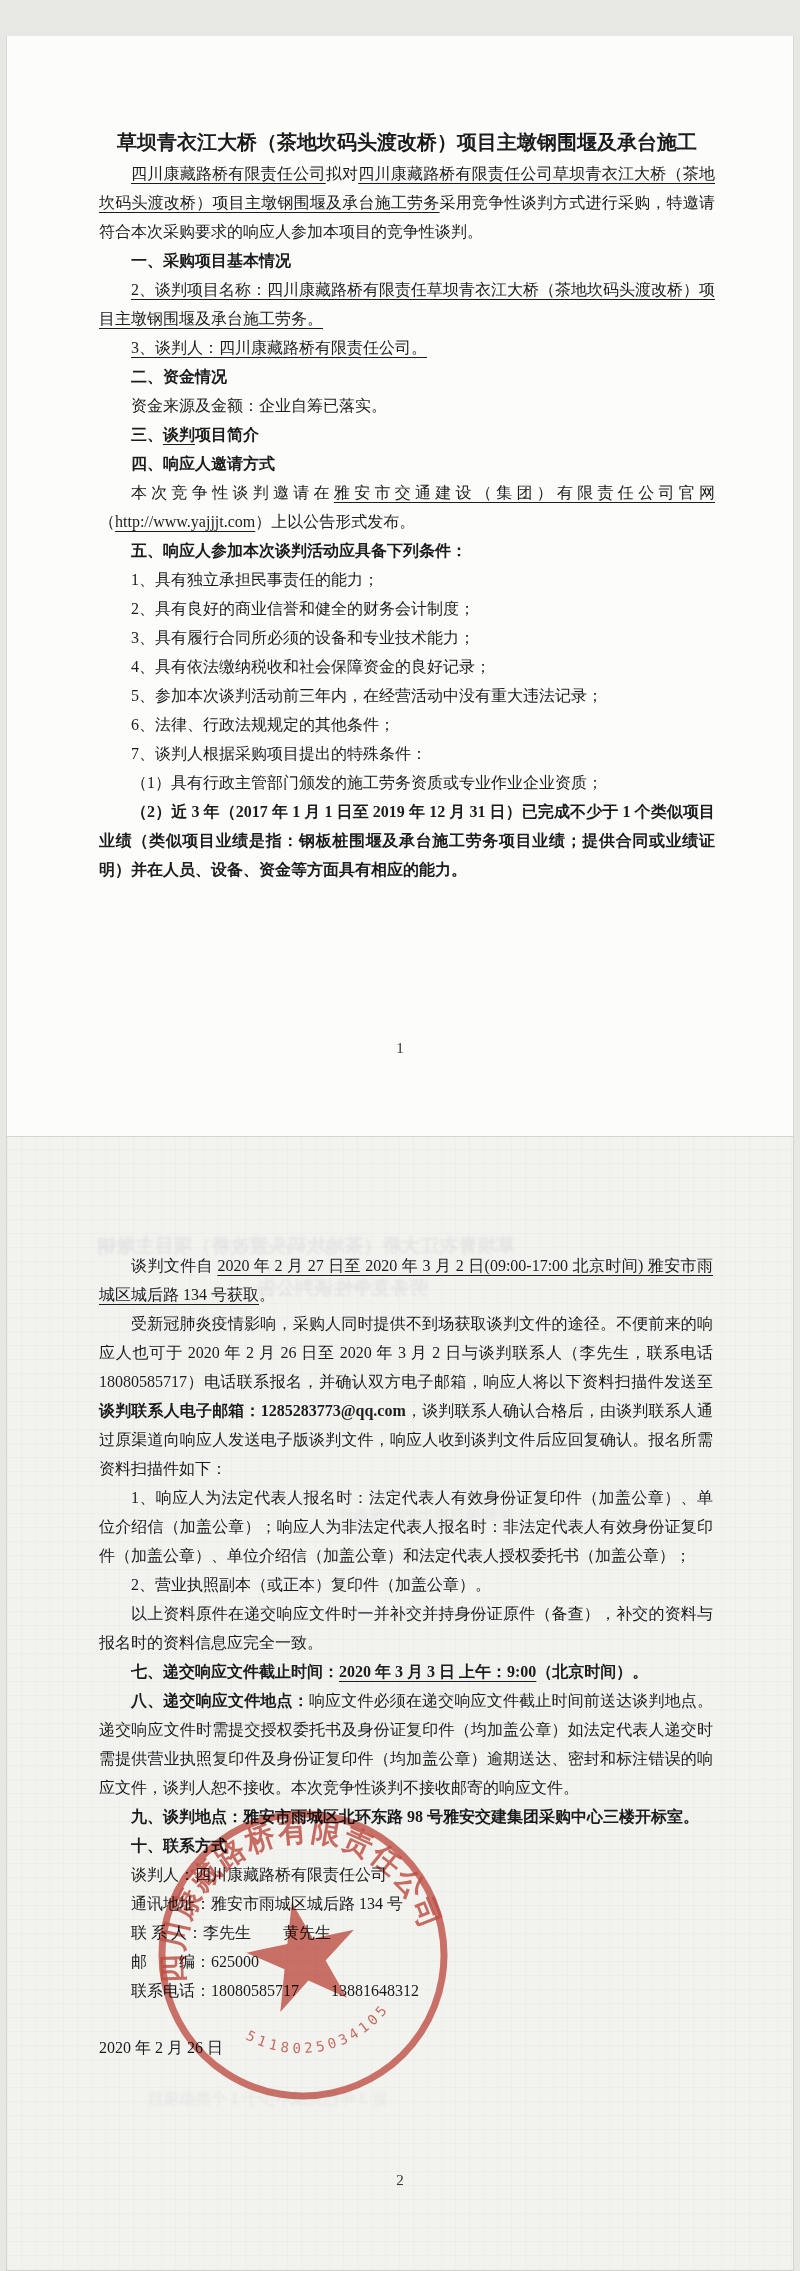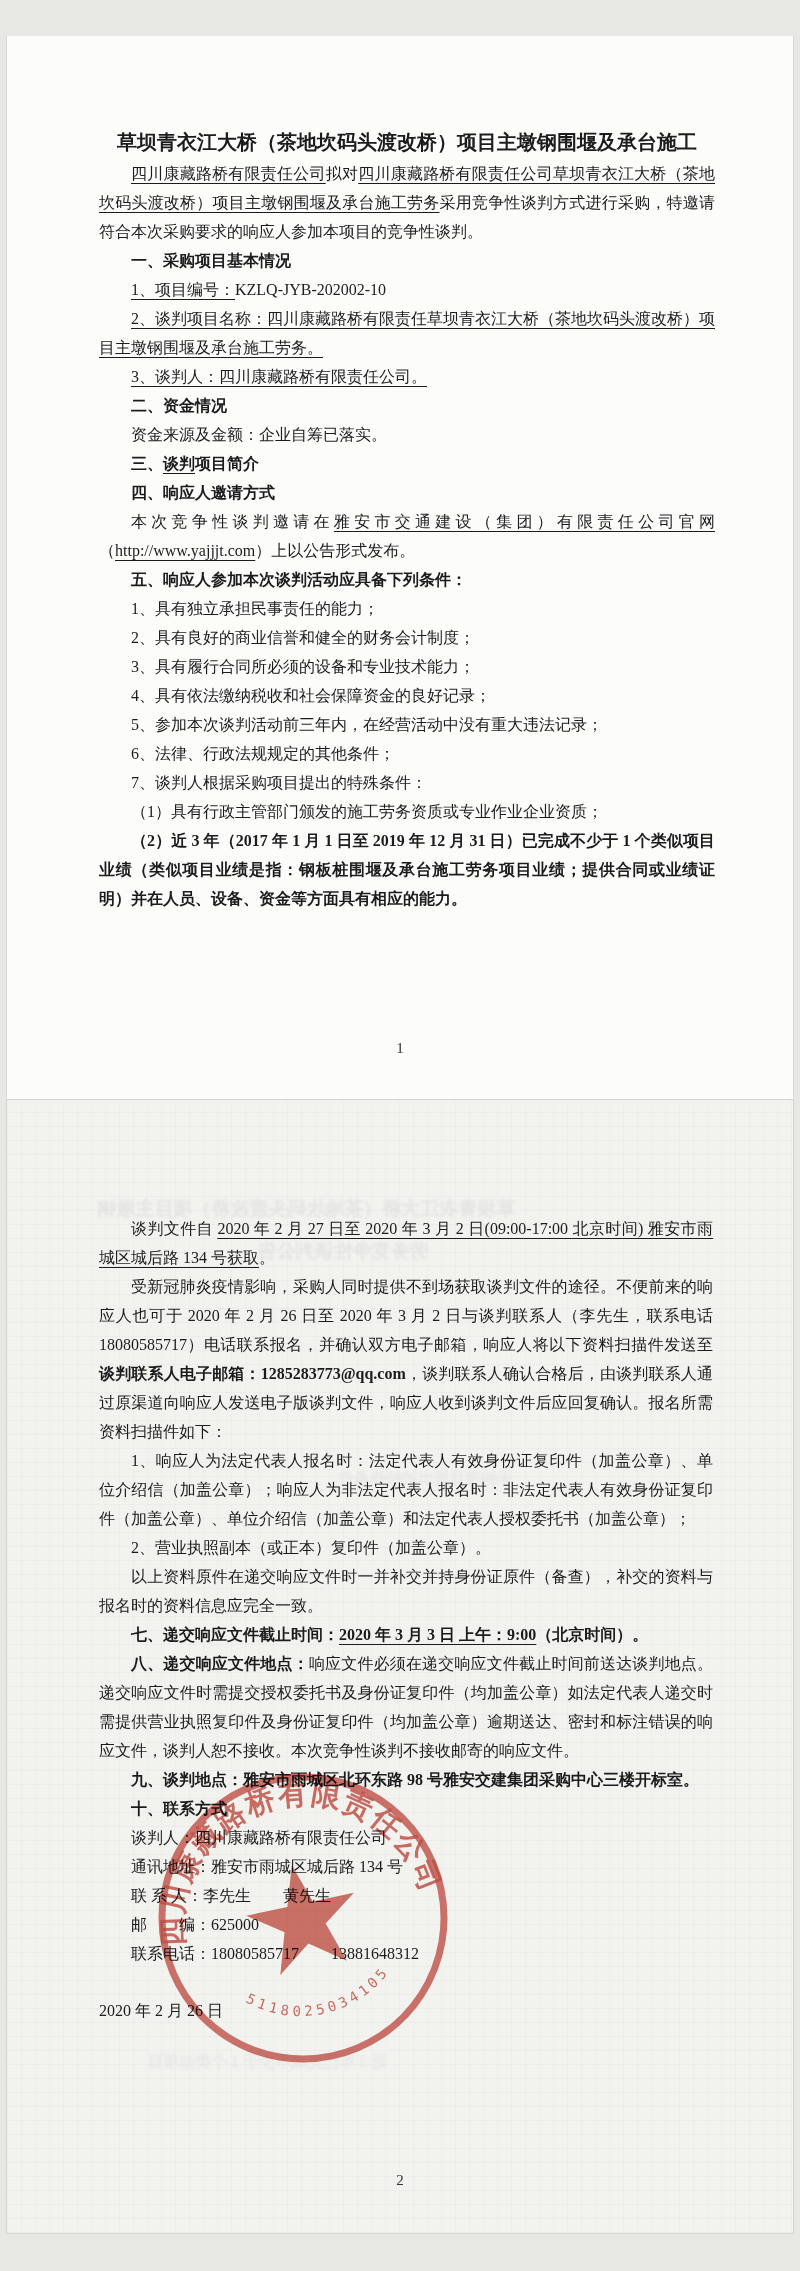--- a/index.html
+++ b/index.html
@@ -13,21 +13,21 @@
     position:absolute;left:6px;width:788px;
     box-sizing:border-box;
   }
   .page1{
     top:0;height:1132px;background:#fcfcfa;
     border:1px solid #d8d8d4;border-top:none;
     padding:84px 78px 0 92px;
     margin-top:36px;
   }
   .page2{
-    top:1099px;height:1135px;background:#f2f2ee;
+    top:1136px;height:1135px;background:#f2f2ee;
     border:1px solid #d4d4d0;
     padding:114px 80px 0 92px;
     background-image:
       repeating-linear-gradient(0deg, rgba(120,140,160,0.045) 0 1px, transparent 1px 14px),
       repeating-linear-gradient(90deg, rgba(120,140,160,0.035) 0 1px, transparent 1px 14px);
   }
   .blk{
     margin:0;font-size:16px;line-height:29px;
     text-align:justify;text-indent:2em;
     position:relative;z-index:2;
@@ -63,21 +63,20 @@
   }
 </style>
 </head>
 <body>
 
 <div class="page page1">
   <div>
       <p class="blk title first"><span>草坝青衣江大桥（茶地坎码头渡改桥）项目主墩钢围堰及承台施工</span></p>
       <p class="blk"><span class="u">四川康藏路桥有限责任公司</span><span>拟对</span><span class="u">四川康藏路桥有限责任公司草坝青衣江大桥（茶地坎码头渡改桥）项目主墩钢围堰及承台施工劳务</span><span>采用竞争性谈判方式进行采购，特邀请符合本次采购要求的响应人参加本项目的竞争性谈判。</span></p>
       <p class="blk"><span class="b">一、采购项目基本情况</span></p>
-      <p class="blk"><span class="u">1、项目编号：</span><span>KZLQ-JYB-202002-10</span></p>
       <p class="blk"><span class="u">2、谈判项目名称：四川康藏路桥有限责任草坝青衣江大桥（茶地坎码头渡改桥）项目主墩钢围堰及承台施工劳务。</span></p>
       <p class="blk"><span class="u">3、谈判人：四川康藏路桥有限责任公司。</span></p>
       <p class="blk"><span class="b">二、资金情况</span></p>
       <p class="blk"><span>资金来源及金额：企业自筹已落实。</span></p>
       <p class="blk"><span class="b">三、</span><span class="b u">谈判</span><span class="b">项目简介</span></p>
       <p class="blk"><span class="b">四、响应人邀请方式</span></p>
       <p class="blk"><span>本次竞争性谈判邀请在</span><span class="u">雅安市交通建设（集团）有限责任公司官网</span><span>（</span><span class="u">http://www.yajjjt.com</span><span>）上以公告形式发布。</span></p>
       <p class="blk"><span class="b">五、响应人参加本次谈判活动应具备下列条件：</span></p>
       <p class="blk"><span>1、具有独立承担民事责任的能力；</span></p>
       <p class="blk"><span>2、具有良好的商业信誉和健全的财务会计制度；</span></p>

